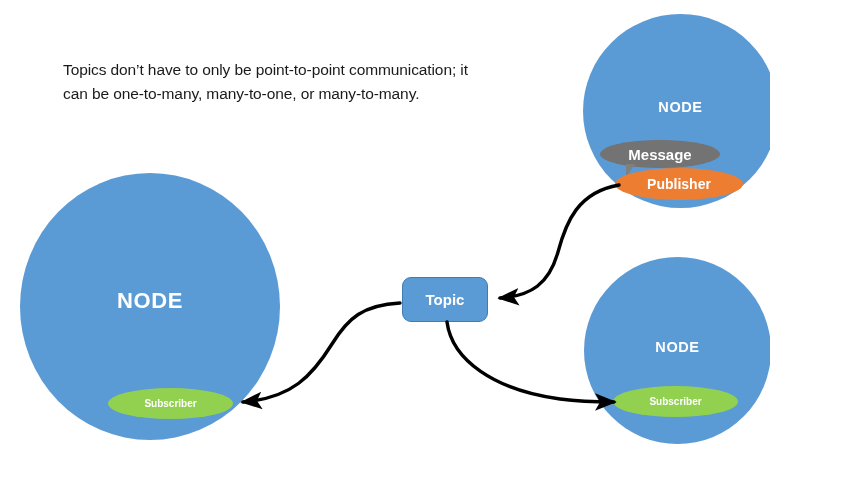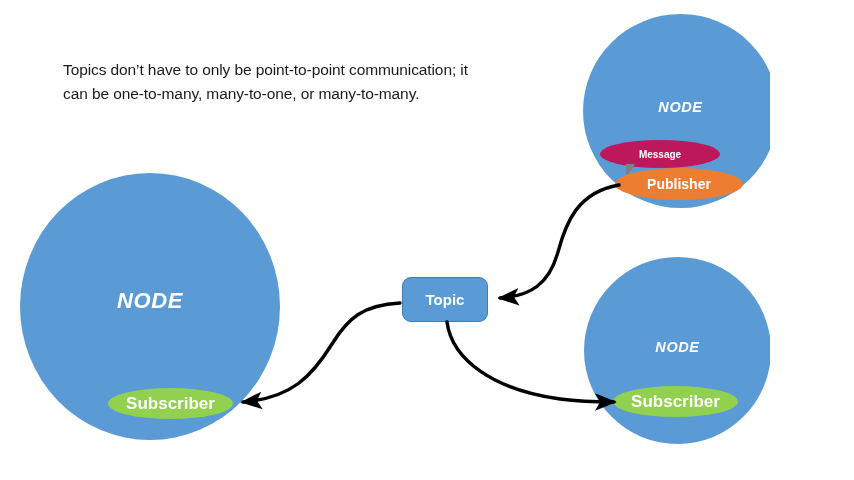--- a/index.html
+++ b/index.html
@@ -49,39 +49,38 @@
   }
   .node-label {
     position: absolute;
     left: 0;
     right: 0;
     text-align: center;
     color: #ffffff;
     font-weight: bold;
     letter-spacing: 0.6px;
     user-select: none;
-    font-style: italic;
   }
   .node-big .node-label   { font-size: 22px; top: 43%; }
   .node-small .node-label { font-size: 14.5px; top: 44%; }
 
   
   .pill {
     position: absolute;
     border-radius: 50%;
     display: flex;
     align-items: center;
     justify-content: center;
     color: #ffffff;
     font-weight: bold;
     user-select: none;
   }
-  .pill-subscriber { background: #92D050; font-size: 17px; }
+  .pill-subscriber { background: #92D050; font-size: 10px; }
   .pill-publisher  { background: #ED7D31; font-size: 14px; }
-  .pill-message    { background: #be185d; font-size: 10px; }
+  .pill-message    { background: #737373; font-size: 15px; }
 
   
   .callout-tail {
     position: absolute;
     width: 0;
     height: 0;
     border-left: 9px solid #808080;
     border-right: 7px solid transparent;
     border-bottom: 14px solid transparent;
   }

